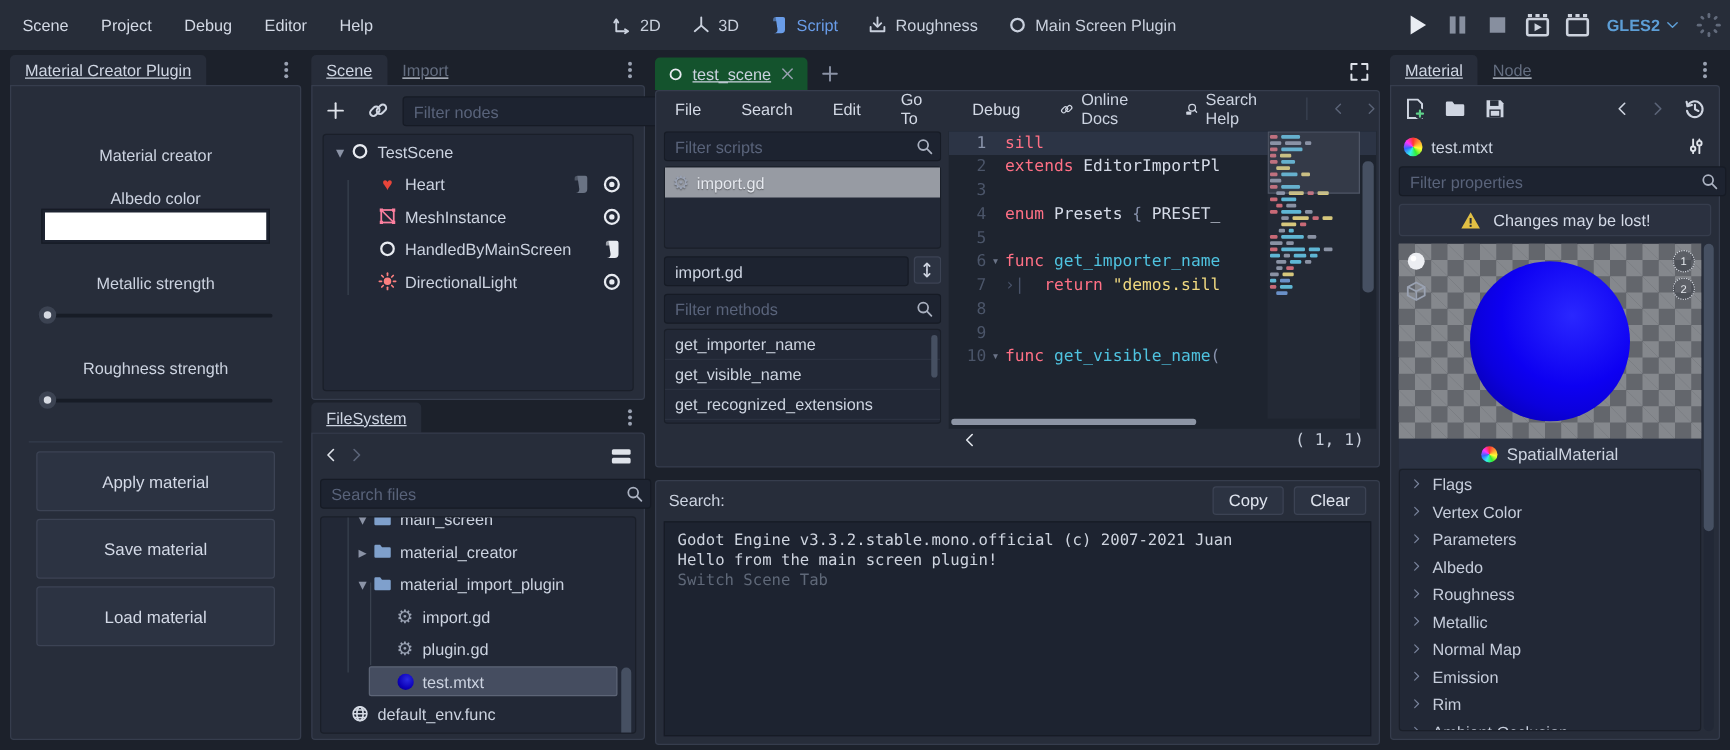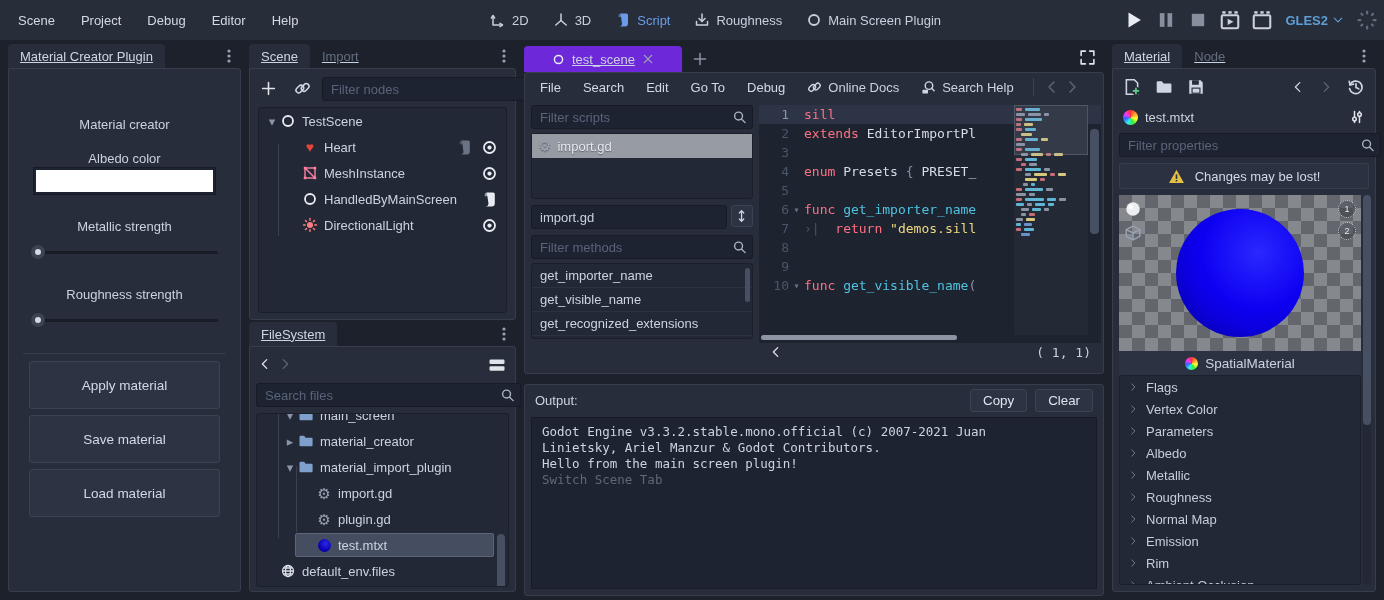--- a/index.html
+++ b/index.html
@@ -48,25 +48,25 @@
   .tree { position:absolute; overflow:hidden; }
   .trow { height:26px; display:flex; align-items:center; position:relative; color:#ccd3e0; }
   .trow .arrow { width:14px; display:flex; justify-content:center; color:#8b93a6; }
   .trow .nico { width:18px; height:16px; display:flex; align-items:center; justify-content:center; margin-right:5px; }
   .trow .rbtns { margin-left:auto; display:flex; gap:8px; padding-right:8px; }
   .trow .rbtns .icn { width:17px; height:17px; }
   .guide { position:absolute; background:#39414f; }
   .sel-row { position:absolute; background:#454d60; border:1px solid #5d6577; border-radius:2px; }
   
   #center { position:absolute; left:524px; top:44px; width:580px; height:548px; }
-  .scene-tab { display:flex; align-items:center; gap:7px; background:#6d28d9; height:26px; padding:0 28px;
+  .scene-tab { display:flex; align-items:center; gap:7px; background:#14532d; height:26px; padding:0 10px;
     border-radius:4px 4px 0 0; }
   #script-panel { position:absolute; left:0; right:0; top:28px; height:302px; background:#272d3a;
     border:1px solid #363d4d; border-radius:3px; }
-  .smenu { display:flex; align-items:center; height:28px; padding-left:6px; gap:4px; }
+  .smenu { display:flex; align-items:center; height:28px; padding-left:6px; gap:14px; }
   .smenu .menu-item { padding:3px 9px; }
   .smenu .mlink { display:flex; align-items:center; gap:6px; padding:3px 9px; color:#ccd3e0; }
   .smenu .navsep { width:1px; height:18px; background:#3b4353; margin:0 6px; }
   .smenu .navarr { width:16px; height:16px; color:#5b6478; }
   .scol { position:absolute; left:6px; top:32px; width:222px; bottom:2px; overflow:hidden; }
   .slist-row { height:24px; display:flex; align-items:center; gap:6px; padding:0 6px; color:#e6e9ef; }
   .slist-row.sel { background:#979ba3; text-shadow:0 1px 1px rgba(0,0,0,.4); }
   .mrow { height:24px; display:flex; align-items:center; padding:0 8px; color:#cdd4e0; border-bottom:1px solid #2b3140; }
   
   #code { position:absolute; left:234px; right:2px; top:32px; bottom:30px; background:#1e242f; overflow:hidden;
@@ -522,21 +522,21 @@
             <span class="arrow" style="z-index: 1;"></span>
             <span class="nico icn" style="z-index: 1;">
               <svg viewBox="0 0 16 16" fill="none" stroke="#d7dce6" stroke-width="1.3">
                 <circle cx="8" cy="8" r="5.5"></circle>
                 <ellipse cx="8" cy="8" rx="2.5" ry="5.5"></ellipse>
                 <line x1="2.5" y1="8" x2="13.5" y2="8"></line>
                 <line x1="3.3" y1="5" x2="12.7" y2="5"></line>
                 <line x1="3.3" y1="11" x2="12.7" y2="11"></line>
               </svg>
             </span>
-            <span style="z-index: 1;">default_env.files</span>
+            <span style="z-index: 1;">default_env.func</span>
           </div>
         </div>
         <div class="fs-scroll"></div>
       </div>
   </div>
 </section>
 
 <section id="center">
   <div class="tabstrip" style="height:28px">
     <div class="scene-tab">
@@ -836,28 +836,27 @@
           <svg viewBox="0 0 16 16" fill="none" stroke="currentColor" stroke-width="1.5" stroke-linecap="round" stroke-linejoin="round">
             <polyline points="10,3 5,8 10,13"></polyline>
           </svg>
         </span>
       <span id="cursor-pos">(  1,  1)</span>
     </div>
   </div>
 
   <div id="output-panel">
     <div class="out-head">
-      <span>Output:</span>
+      <span>Search:</span>
       <span style="margin-left:auto"></span>
       <button class="out-btn">Copy</button>
       <button class="out-btn">Clear</button>
     </div>
     <div class="out-body" id="output-lines">
         <div class="out-line">Godot Engine v3.3.2.stable.mono.official (c) 2007-2021 Juan</div>
-        <div class="out-line">Linietsky, Ariel Manzur &amp; Godot Contributors.</div>
         <div class="out-line">Hello from the main screen plugin!</div>
         <div class="out-line dim">Switch Scene Tab</div>
       </div>
   </div>
 
 </section>
 
 <section class="dock" id="inspector">
   <div class="tabstrip" id="inspector-tabs">
     <div class="tab">Material</div>
@@ -1000,29 +999,29 @@
             </svg>
           </span>
           <span>Albedo</span>
         </div>
         <div class="prop-row">
           <span class="chev icn">
             <svg viewBox="0 0 16 16" fill="none" stroke="currentColor" stroke-width="1.5" stroke-linecap="round" stroke-linejoin="round">
               <polyline points="6,3 11,8 6,13"></polyline>
             </svg>
           </span>
-          <span>Metallic</span>
+          <span>Roughness</span>
         </div>
         <div class="prop-row">
           <span class="chev icn">
             <svg viewBox="0 0 16 16" fill="none" stroke="currentColor" stroke-width="1.5" stroke-linecap="round" stroke-linejoin="round">
               <polyline points="6,3 11,8 6,13"></polyline>
             </svg>
           </span>
-          <span>Roughness</span>
+          <span>Metallic</span>
         </div>
         <div class="prop-row">
           <span class="chev icn">
             <svg viewBox="0 0 16 16" fill="none" stroke="currentColor" stroke-width="1.5" stroke-linecap="round" stroke-linejoin="round">
               <polyline points="6,3 11,8 6,13"></polyline>
             </svg>
           </span>
           <span>Normal Map</span>
         </div>
         <div class="prop-row">

